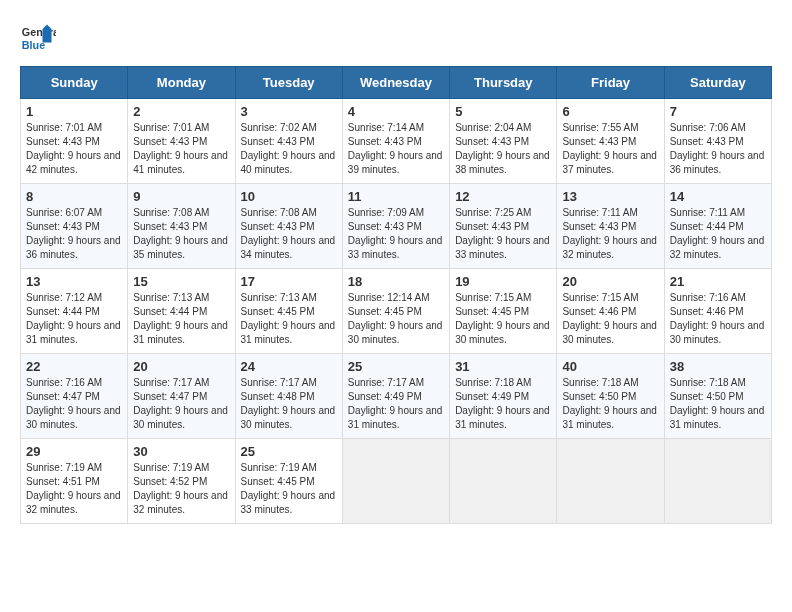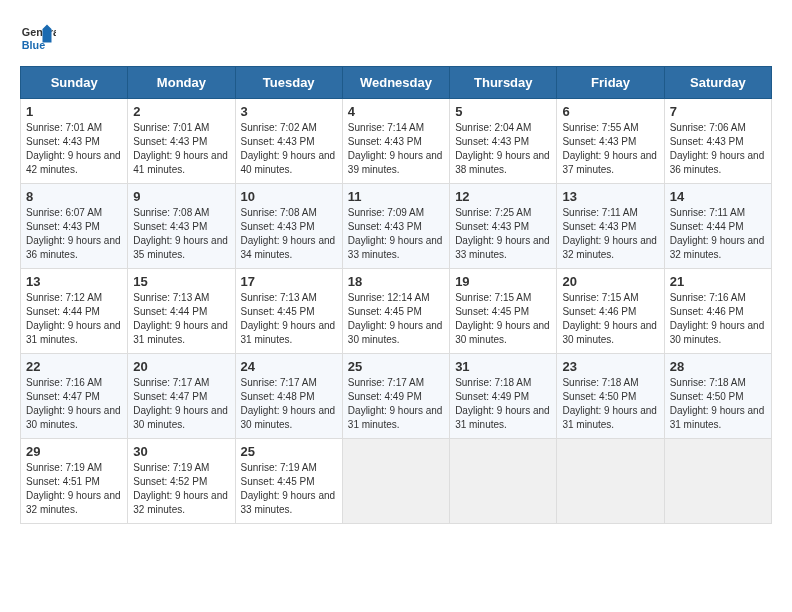--- a/index.html
+++ b/index.html
@@ -321,29 +321,29 @@
       </td>
         <td>
         <span class="day-number">31</span>
         <div class="day-info">
           <span>Sunrise: 7:18 AM</span><br>
           <span>Sunset: 4:49 PM</span><br>
           <span>Daylight: 9 hours and 31 minutes.</span>
         </div>
       </td>
         <td>
-        <span class="day-number">23</span>
+        <span class="day-number">40</span>
         <div class="day-info">
           <span>Sunrise: 7:18 AM</span><br>
           <span>Sunset: 4:50 PM</span><br>
           <span>Daylight: 9 hours and 31 minutes.</span>
         </div>
       </td>
         <td>
-        <span class="day-number">28</span>
+        <span class="day-number">38</span>
         <div class="day-info">
           <span>Sunrise: 7:18 AM</span><br>
           <span>Sunset: 4:50 PM</span><br>
           <span>Daylight: 9 hours and 31 minutes.</span>
         </div>
       </td>
       </tr>
       <tr class="week-row">
         <td>
         <span class="day-number">29</span>

